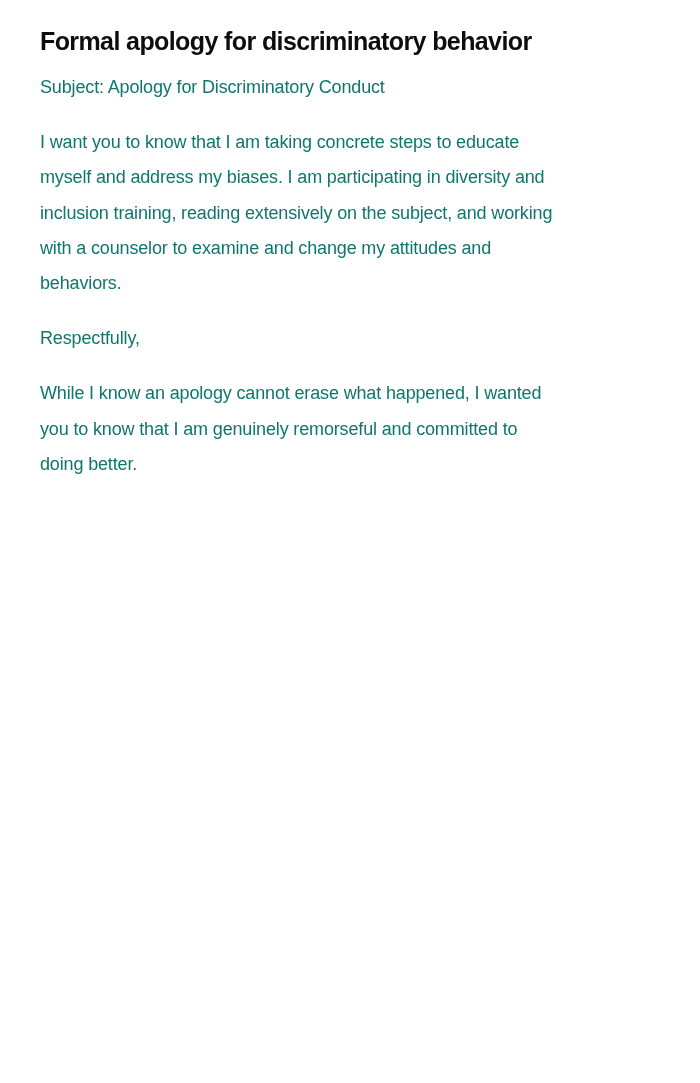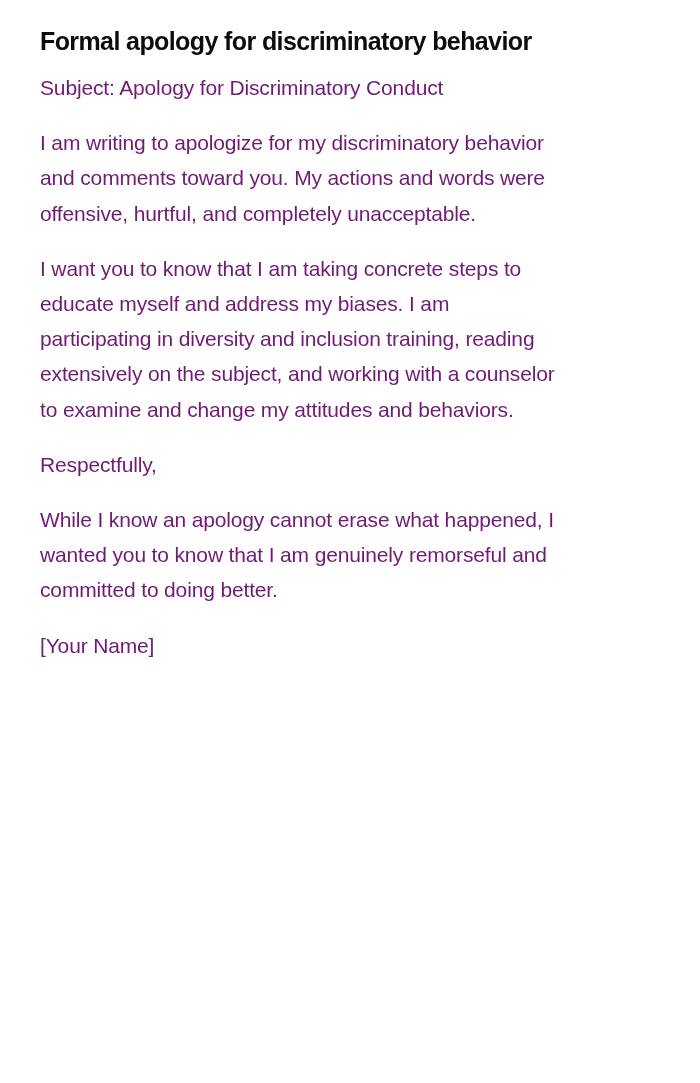--- a/index.html
+++ b/index.html
@@ -23,32 +23,30 @@
     .title {
       font-family: "Liberation Sans", sans-serif;
       font-weight: bold;
       font-size: 25px;
       letter-spacing: -0.6px;
       line-height: 34px;
       margin: 0 0 12px 0;
       color: #0d0d0d;
     }
     .para {
-      font-size: 21px;
+      font-size: 18px;
       line-height: 35.2px;
       margin: 0 0 20px 0;
       letter-spacing: -0.15px;
-      color: #701a75;
+      color: #0f766e;
     }
     .para.subject { margin-bottom: 20px; }
   </style>
 </head>
 <body>
 
 <div class="doc">
   <h1 class="title">Formal apology for discriminatory behavior</h1>
   <p class="para subject">Subject: Apology for Discriminatory Conduct</p>
-  <p class="para">I am writing to apologize for my discriminatory behavior and comments toward you. My actions and words were offensive, hurtful, and completely unacceptable.</p>
   <p class="para">I want you to know that I am taking concrete steps to educate myself and address my biases. I am participating in diversity and inclusion training, reading extensively on the subject, and working with a counselor to examine and change my attitudes and behaviors.</p>
   <p class="para">Respectfully,</p>
   <p class="para">While I know an apology cannot erase what happened, I wanted you to know that I am genuinely remorseful and committed to doing better.</p>
-  <p class="para">[Your Name]</p>
 </div>
 
 </body></html>

